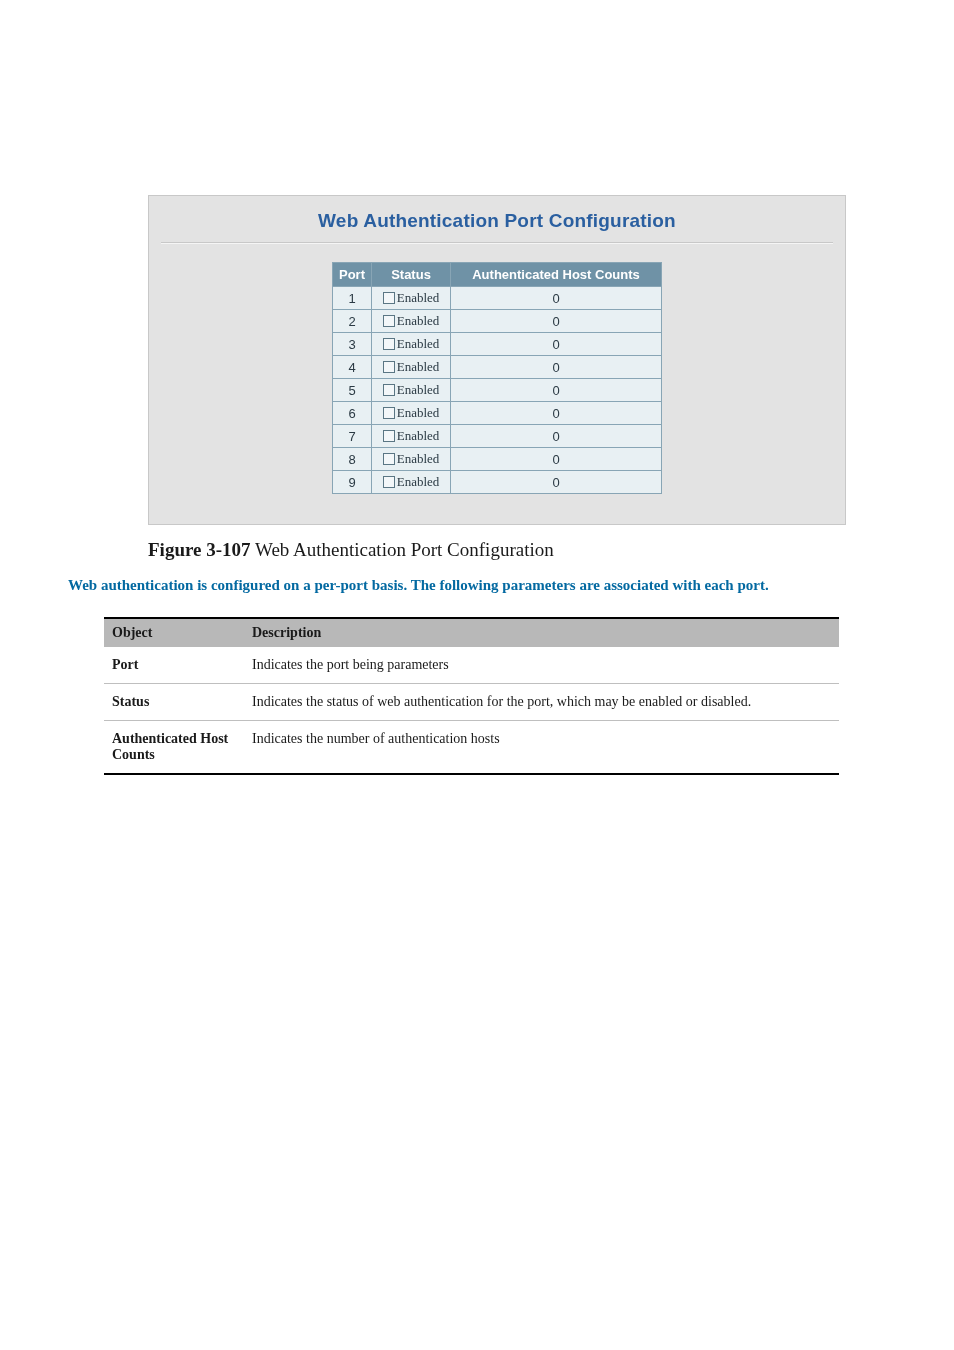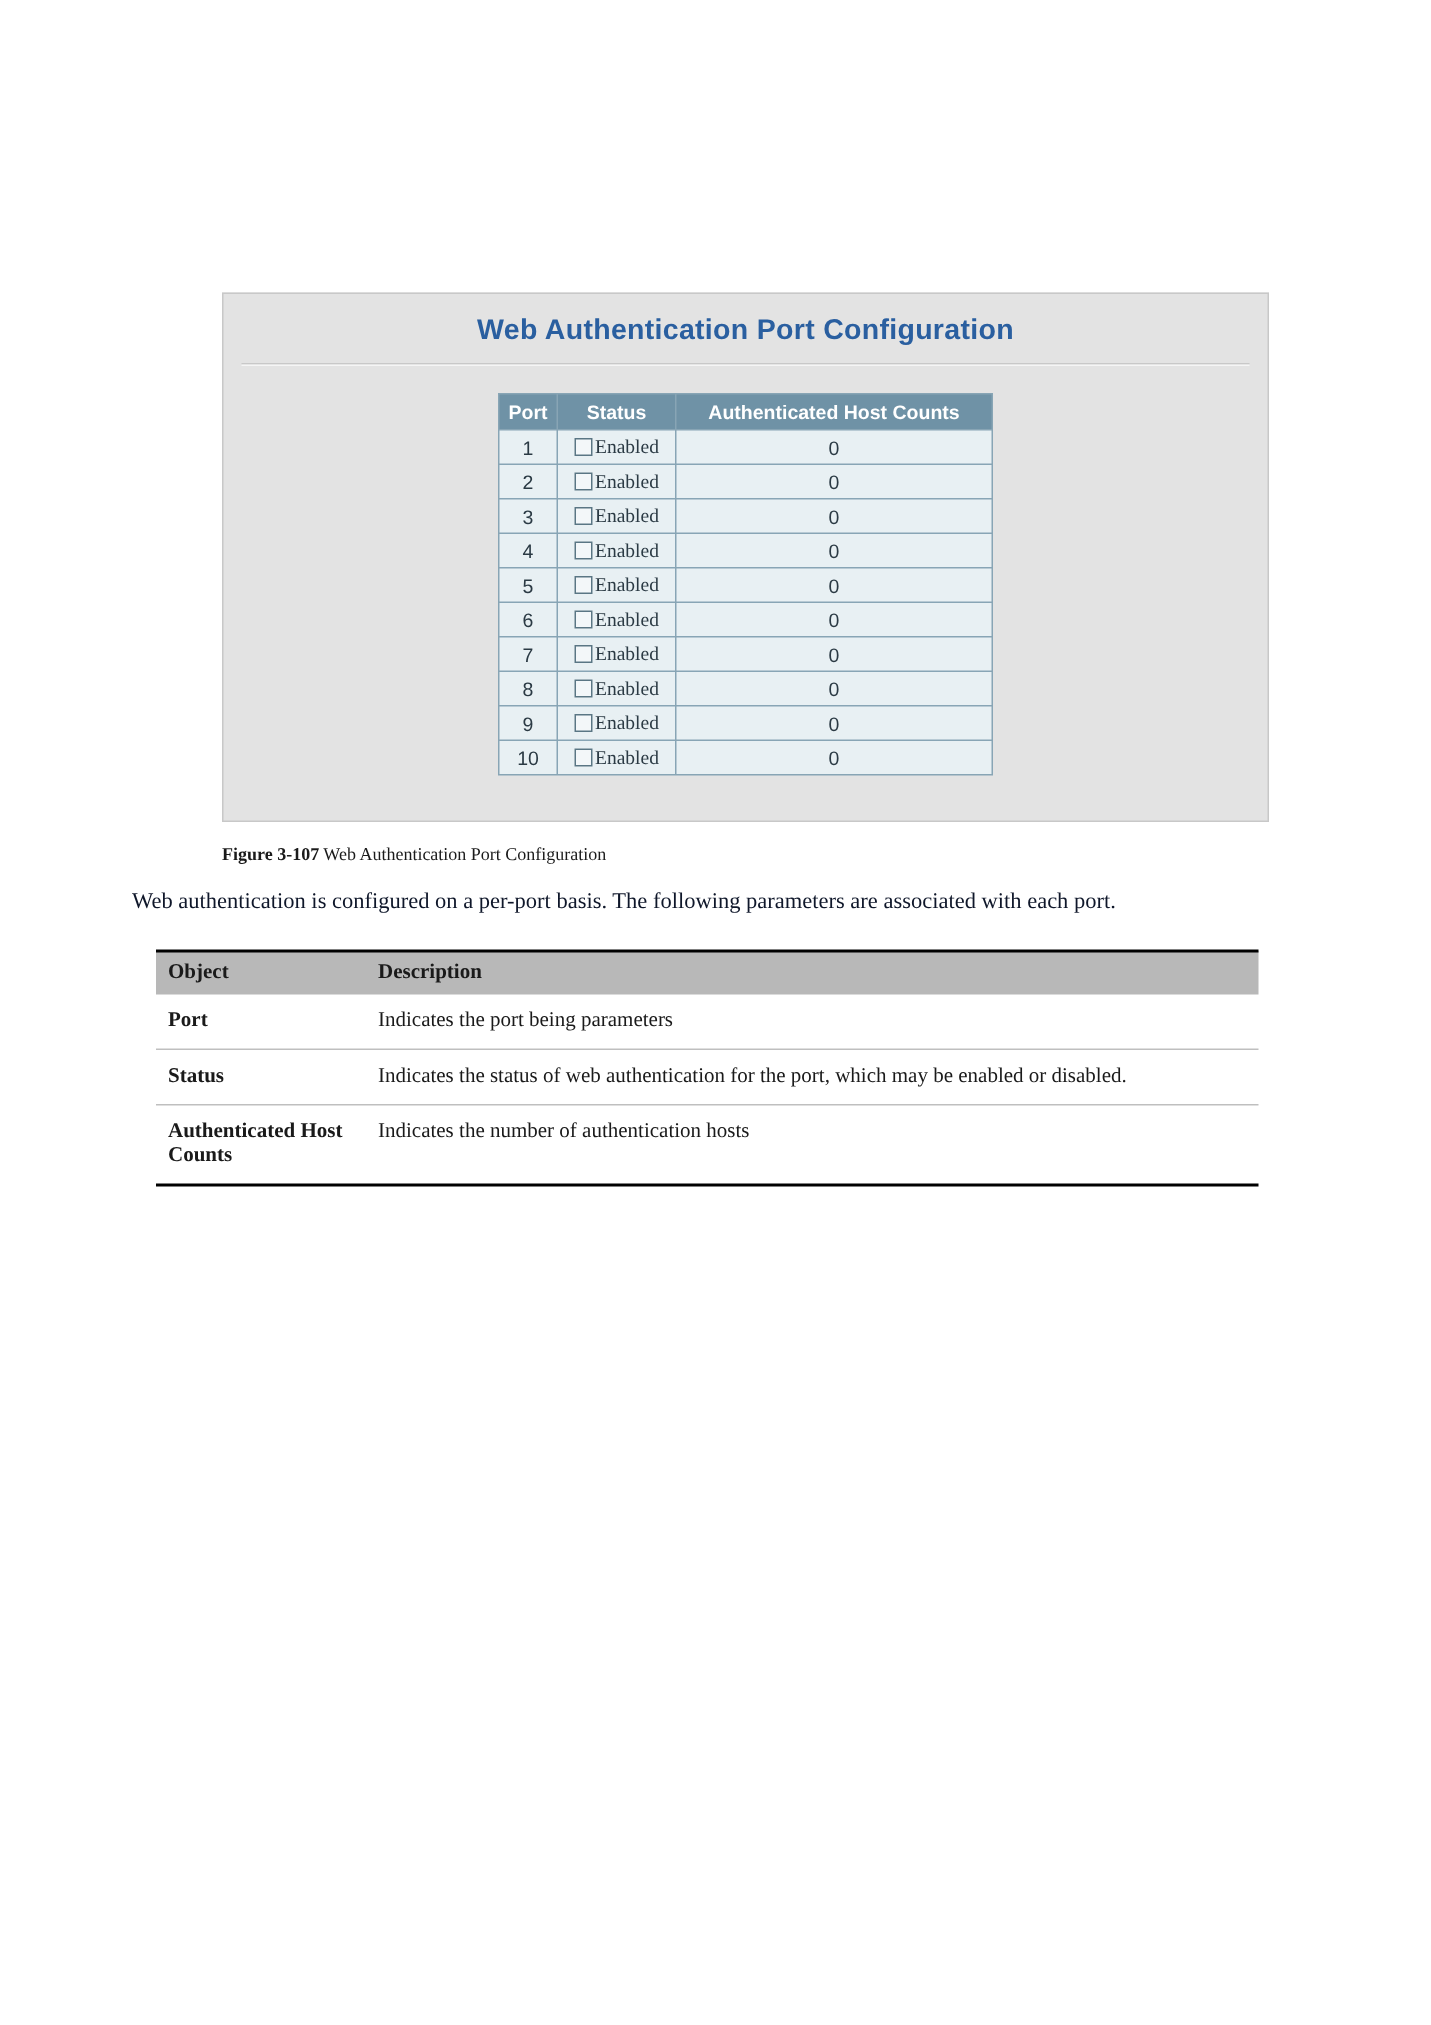--- a/index.html
+++ b/index.html
@@ -62,31 +62,32 @@
     width: 12px; height: 12px;
     border: 1px solid #5a7684;
     background: #f3f7f9;
     vertical-align: -2px;
     margin-right: 2px;
   }
   .figcap {
     margin: 14px 0 0 148px;
     width: 698px;
     font-family: "Times New Roman", serif;
-    font-size: 12px;
+    font-size: 19px;
     color: #1a1a1a;
   }
   .figcap .fignum { font-weight: bold; }
   .bodytext {
-    margin: 14px 0 0 88px;
+    margin: 14px 0 0 68px;
     width: 735px;
     font-family: "Times New Roman", serif;
     font-size: 15px;
-    color: #0f172a;
+    color: #0369a1;
     line-height: 1.45;
+    font-weight: bold;
   }
   .obj-table {
     margin: 20px 0 0 104px;
     width: 735px;
     border-collapse: collapse;
     font-family: "Times New Roman", serif;
     font-size: 14px;
     color: #1a1a1a;
   }
   .obj-table thead tr { background: #b8b8b8; }
@@ -156,25 +157,20 @@
             <td class="col-status"><span class="cb"></span><span>Enabled</span></td>
             <td class="col-count">0</td>
           </tr>
           <tr>
             <td class="col-port">8</td>
             <td class="col-status"><span class="cb"></span><span>Enabled</span></td>
             <td class="col-count">0</td>
           </tr>
           <tr>
             <td class="col-port">9</td>
-            <td class="col-status"><span class="cb"></span><span>Enabled</span></td>
-            <td class="col-count">0</td>
-          </tr>
-          <tr>
-            <td class="col-port">10</td>
             <td class="col-status"><span class="cb"></span><span>Enabled</span></td>
             <td class="col-count">0</td>
           </tr>
         </tbody>
     </table>
   </div>
 </div>
 
 <div class="figcap">
   <span class="fignum">Figure 3-107</span><span> Web Authentication Port Configuration</span>

